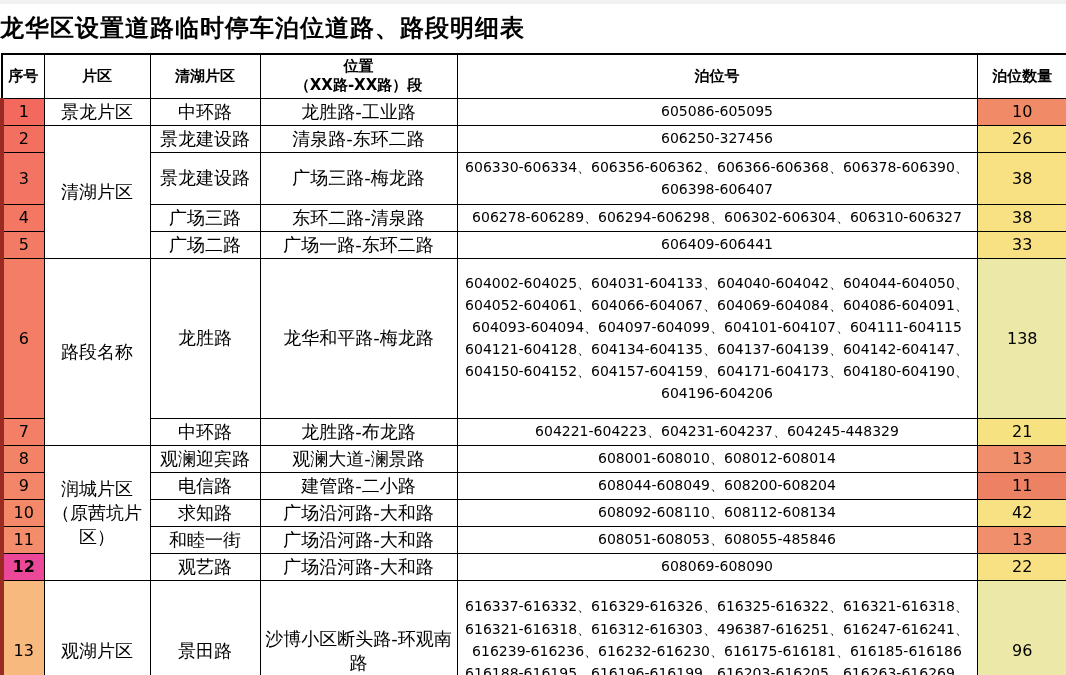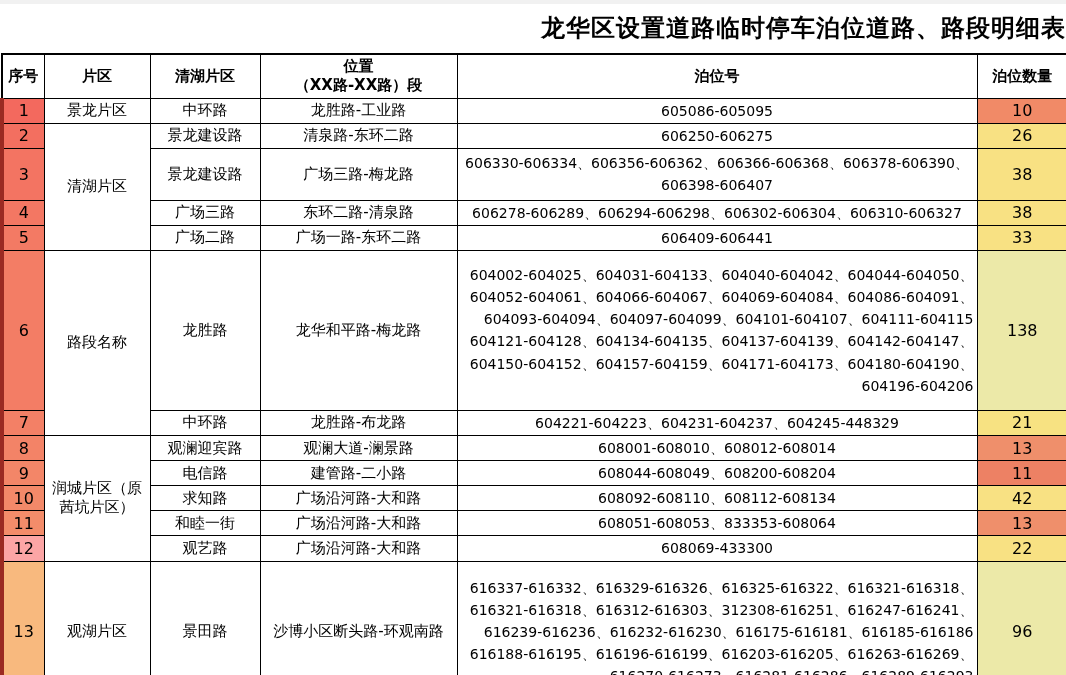--- a/index.html
+++ b/index.html
@@ -2,38 +2,38 @@
 <html lang="zh"><head>
 <meta charset="utf-8">
 <style>
   html,body{margin:0;padding:0;}
   body{
     width:1066px;height:675px;overflow:hidden;background:#ffffff;
     font-family:"DejaVu Sans","Liberation Sans",sans-serif;color:#000;
   }
   .top-strip{height:4px;background:#f1f1f1;}
   .page-title{
-    margin:0;height:49px;line-height:49px;text-align:right;
+    margin:0;height:49px;line-height:49px;text-align:left;
     font-size:24px;font-weight:800;letter-spacing:1px;
   }
   table.berth-table{
     border-collapse:collapse;table-layout:fixed;width:1066px;
     border:2px solid #000;
   }
   .berth-table th,.berth-table td{
     border:1px solid #000;text-align:center;vertical-align:middle;
     overflow:hidden;padding:1px 3px;
   }
   .berth-table thead tr{height:44px;}
   .berth-table th{font-size:15px;font-weight:700;background:#fff;white-space:pre-line;}
   .seq-cell{border-left:4px solid #9b2a22 !important;font-size:16px;}
   .qty-cell{font-size:16px;}
-  .text-cell{font-size:15px;}
+  .text-cell{font-size:18px;}
   .berths-cell{font-size:14px;line-height:1.58;padding:2px 8px;margin-top:27px;}
-  .berth-para{text-align:right;}
+  .berth-para{text-align:center;}
   tr.h22{height:22px;}
   tr.h52{height:52px;}
   tr.h160{height:160px;}
   tr.h142{height:142px;}
 </style>
 </head>
 <body>
 
 <div class="top-strip"></div>
 <h1 class="page-title">龙华区设置道路临时停车泊位道路、路段明细表</h1>
@@ -65,21 +65,21 @@
       <td class="text-cell">中环路</td>
       <td class="text-cell">龙胜路-工业路</td>
       <td class="berths-cell">605086-605095</td>
       <td class="qty-cell" style="background-color: rgb(241, 138, 103);">10</td>
     </tr>
     <tr class="h22">
       <td class="seq-cell" style="background-color: rgb(243, 111, 96); border-left-color: rgb(155, 42, 34);">2</td>
       <td class="text-cell" rowspan="4">清湖片区</td>
       <td class="text-cell">景龙建设路</td>
       <td class="text-cell">清泉路-东环二路</td>
-      <td class="berths-cell">606250-606275</td>
+      <td class="berths-cell">606250-327456</td>
       <td class="qty-cell" style="background-color: rgb(248, 225, 131);">26</td>
     </tr>
     <tr class="h52">
       <td class="seq-cell" style="background-color: rgb(243, 116, 98); border-left-color: rgb(155, 42, 34);">3</td>
       <td class="text-cell">景龙建设路</td>
       <td class="text-cell">广场三路-梅龙路</td>
       <td class="berths-cell">606330-606334、606356-606362、606366-606368、606378-606390、606398-606407</td>
       <td class="qty-cell" style="background-color: rgb(248, 225, 131);">38</td>
     </tr>
     <tr class="h22">
@@ -133,35 +133,35 @@
       <td class="seq-cell" style="background-color: rgb(243, 137, 105); border-left-color: rgb(155, 42, 34);">10</td>
       <td class="text-cell">求知路</td>
       <td class="text-cell">广场沿河路-大和路</td>
       <td class="berths-cell">608092-608110、608112-608134</td>
       <td class="qty-cell" style="background-color: rgb(248, 225, 131);">42</td>
     </tr>
     <tr class="h22">
       <td class="seq-cell" style="background-color: rgb(243, 140, 106); border-left-color: rgb(155, 42, 34);">11</td>
       <td class="text-cell">和睦一街</td>
       <td class="text-cell">广场沿河路-大和路</td>
-      <td class="berths-cell">608051-608053、833353-608064</td>
+      <td class="berths-cell">608051-608053、608055-485846</td>
       <td class="qty-cell" style="background-color: rgb(239, 143, 107);">13</td>
     </tr>
     <tr class="h22">
-      <td class="seq-cell" style="background-color: #fca5a5; border-left-color: rgb(155, 42, 34);">12</td>
+      <td class="seq-cell" style="background-color: #ec4899; border-left-color: rgb(155, 42, 34); font-weight: bold;">12</td>
       <td class="text-cell">观艺路</td>
       <td class="text-cell">广场沿河路-大和路</td>
-      <td class="berths-cell">608069-433300</td>
+      <td class="berths-cell">608069-608090</td>
       <td class="qty-cell" style="background-color: rgb(248, 225, 131);">22</td>
     </tr>
     <tr class="h142">
       <td class="seq-cell" style="background-color: rgb(248, 185, 126); border-left-color: rgb(155, 42, 34);">13</td>
       <td class="text-cell">观湖片区</td>
       <td class="text-cell">景田路</td>
       <td class="text-cell">沙博小区断头路-环观南路</td>
       <td class="berths-cell">
-        <div class="berth-para">616337-616332、616329-616326、616325-616322、616321-616318、616321-616318、616312-616303、312308-616251、616247-616241、616239-616236、616232-616230、616175-616181、616185-616186</div>
+        <div class="berth-para">616337-616332、616329-616326、616325-616322、616321-616318、616321-616318、616312-616303、496387-616251、616247-616241、616239-616236、616232-616230、616175-616181、616185-616186</div>
         <div class="berth-para">616188-616195、616196-616199、616203-616205、616263-616269、616270-616273、616281-616286、616289-616293</div>
       </td>
       <td class="qty-cell" style="background-color: rgb(236, 233, 168);">96</td>
     </tr>
   </tbody>
 </table>
 
 </body></html>

